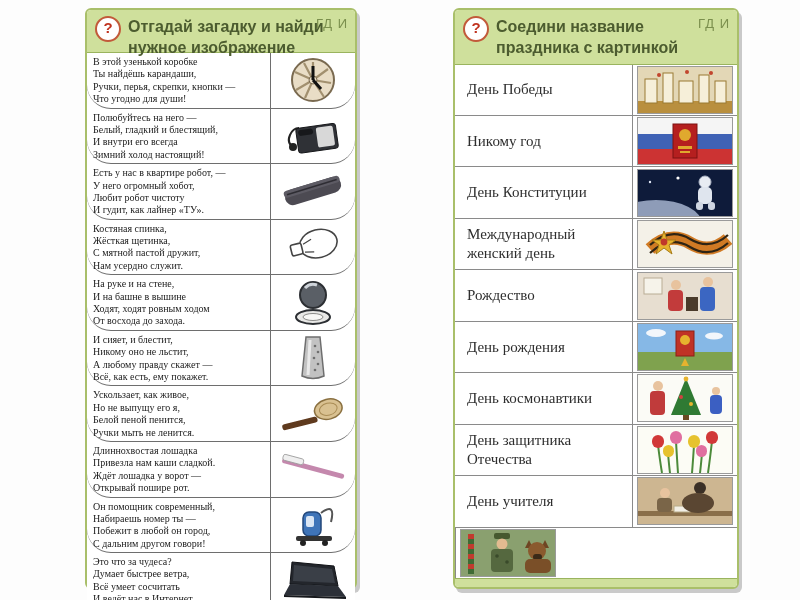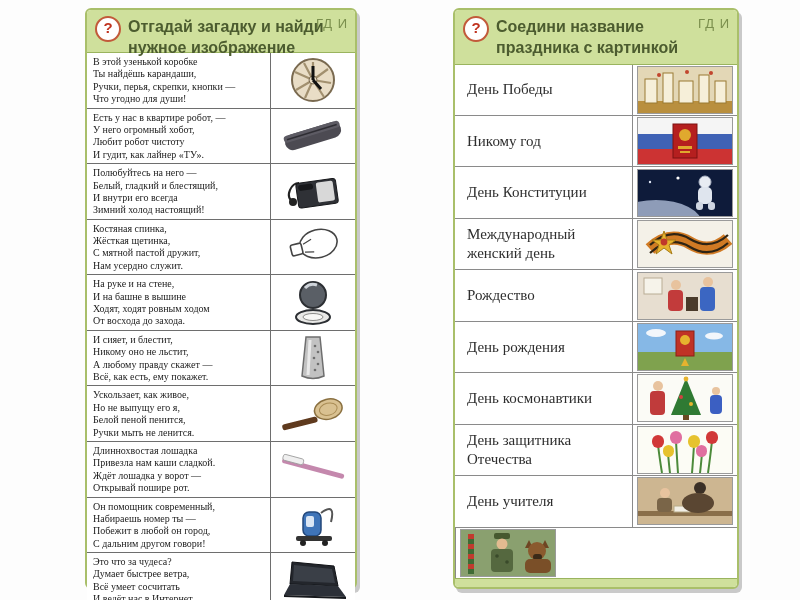--- a/index.html
+++ b/index.html
@@ -10,21 +10,21 @@
   #card-right{left:453px;width:282px;height:577px;}
   .hdr{position:relative;background:#cfe09c;border-bottom:1.5px solid #9ab45e;
     border-radius:4px 4px 0 0;padding:5px 30px 5px 8px;display:flex;gap:7px;align-items:flex-start;min-height:32px;}
   .qicon{flex:none;width:22px;height:22px;border-radius:50%;background:#fff;border:2px solid #c25a3a;
     color:#c0331f;font-weight:bold;font-size:15px;line-height:20px;text-align:center;margin-top:1px;}
   .title{font-size:16px;font-weight:bold;color:#4c5c2f;line-height:1.3;padding-top:2px;}
   .code{position:absolute;right:7px;top:6px;font-size:13px;color:#7b8f4d;letter-spacing:1px;}
   .rows{flex:1;display:flex;flex-direction:column;background:#fff;}
   .ftr{height:8px;background:#cfe09c;border-top:1px solid #9ab45e;border-radius:0 0 4px 4px;}
   
-  .lrow{flex:1;display:flex;border-bottom:1px solid #6e6e6e;min-height:0;}
+  .lrow{flex:1;display:flex;border-bottom:1px solid #6e6e6e;min-height:0;border-radius:24px;}
   .lrow:last-child{border-bottom:none;}
   .riddle{flex:1;padding:3px 3px 2px 6px;font-family:"Liberation Serif",serif;font-size:10px;
     line-height:1.24;color:#1c1c1c;white-space:pre-line;overflow:hidden;}
   .lpic{width:84px;flex:none;border-left:1px solid #6e6e6e;display:flex;align-items:center;justify-content:center;}
   
   .rrow{flex:1;display:flex;align-items:stretch;border-bottom:1px solid #8a8a8a;min-height:0;}
   .rrow:last-child{border-bottom:none;}
   .hlabel{flex:1;display:flex;align-items:center;padding:0 4px 0 12px;
     font-family:"Liberation Serif",serif;font-size:15px;color:#2e2e2e;line-height:1.25;}
   .photo{width:104px;flex:none;border-left:1px solid #8a8a8a;display:flex;align-items:center;justify-content:center;}
@@ -53,49 +53,49 @@
             <path d="M28 24 28 6 M28 24 43 13 M28 24 46 27 M28 24 39 41 M28 24 20 42 M28 24 11 34 M28 24 10 16 M28 24 19 7"></path>
           </g>
           <circle cx="28" cy="24" r="4" fill="#e9ddc6" stroke="#7a6a50"></circle>
           <path d="M28 24 28 10" stroke="#111" stroke-width="3"></path>
           <path d="M28 24 36 33" stroke="#111" stroke-width="3"></path>
         </svg>
       </div>
     </div>
 
     <div class="lrow">
-      <div class="riddle">Есть у нас в квартире робот, —
-У него огромный хобот,
-Любит робот чистоту
-И гудит, как лайнер «ТУ».</div>
-      <div class="lpic">
-        <svg width="72" height="46" viewBox="0 0 72 46">
-          <g transform="rotate(-17 36 23)">
-            <rect x="7" y="15" width="58" height="16" rx="8" fill="#4c4a52"></rect>
-            <rect x="7" y="15" width="58" height="7" rx="3.5" fill="#5d5b64"></rect>
-            <path d="M10 19 H62" stroke="#2e2d33" stroke-width="1.5"></path>
-          </g>
-        </svg>
-      </div>
-    </div>
-
-    <div class="lrow">
       <div class="riddle">Полюбуйтесь на него —
 Белый, гладкий и блестящий,
 И внутри его всегда
 Зимний холод настоящий!</div>
       <div class="lpic">
         <svg width="68" height="46" viewBox="0 0 68 46">
           <path d="M16 35 q-9 -4 -5 -13 q3 -7 9 -7" fill="none" stroke="#222" stroke-width="2"></path>
           <g transform="rotate(-8 36 25)">
             <rect x="18" y="13" width="40" height="25" rx="3" fill="#2f3136" stroke="#17181b"></rect>
             <rect x="38" y="15" width="17" height="20" rx="2" fill="#d8d8d8"></rect>
             <rect x="20" y="15" width="15" height="6" rx="3" fill="#17181b"></rect>
           </g>
           <circle cx="14" cy="34" r="4" fill="#222"></circle>
+        </svg>
+      </div>
+    </div>
+
+    <div class="lrow">
+      <div class="riddle">Есть у нас в квартире робот, —
+У него огромный хобот,
+Любит робот чистоту
+И гудит, как лайнер «ТУ».</div>
+      <div class="lpic">
+        <svg width="72" height="46" viewBox="0 0 72 46">
+          <g transform="rotate(-17 36 23)">
+            <rect x="7" y="15" width="58" height="16" rx="8" fill="#4c4a52"></rect>
+            <rect x="7" y="15" width="58" height="7" rx="3.5" fill="#5d5b64"></rect>
+            <path d="M10 19 H62" stroke="#2e2d33" stroke-width="1.5"></path>
+          </g>
         </svg>
       </div>
     </div>
 
     <div class="lrow">
       <div class="riddle">Костяная спинка,
 Жёсткая щетинка,
 С мятной пастой дружит,
 Нам усердно служит.</div>
       <div class="lpic">

